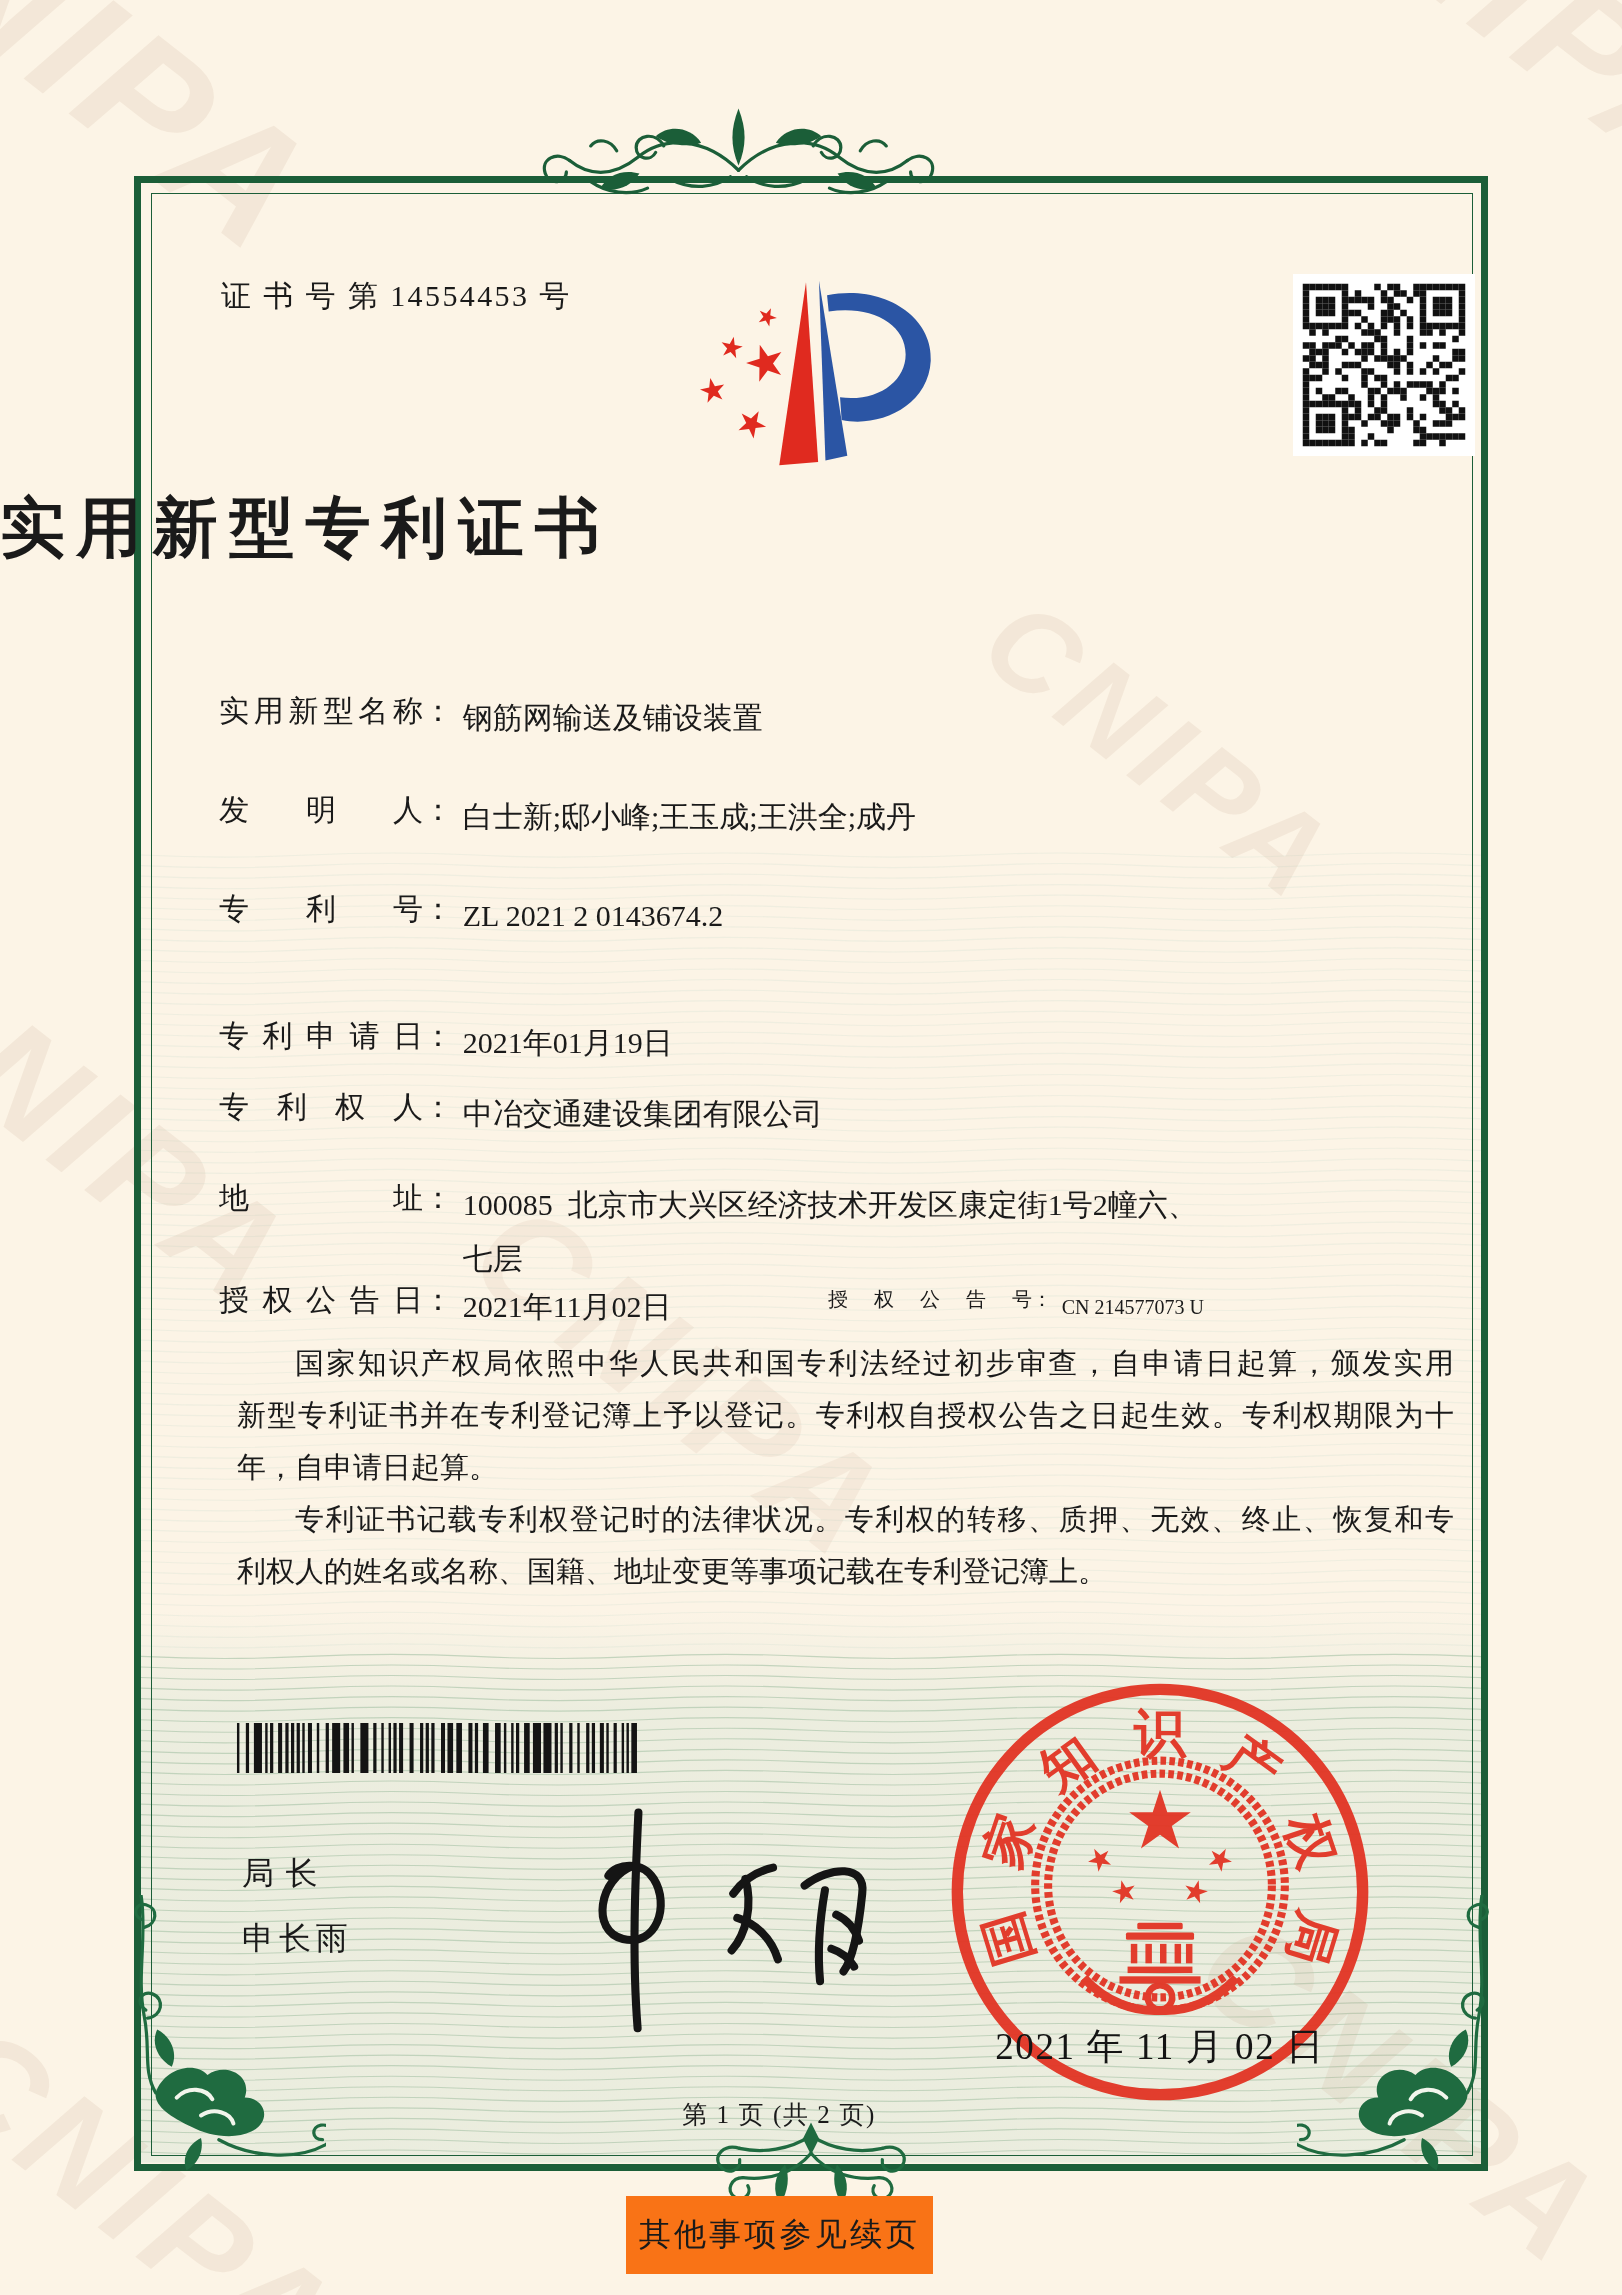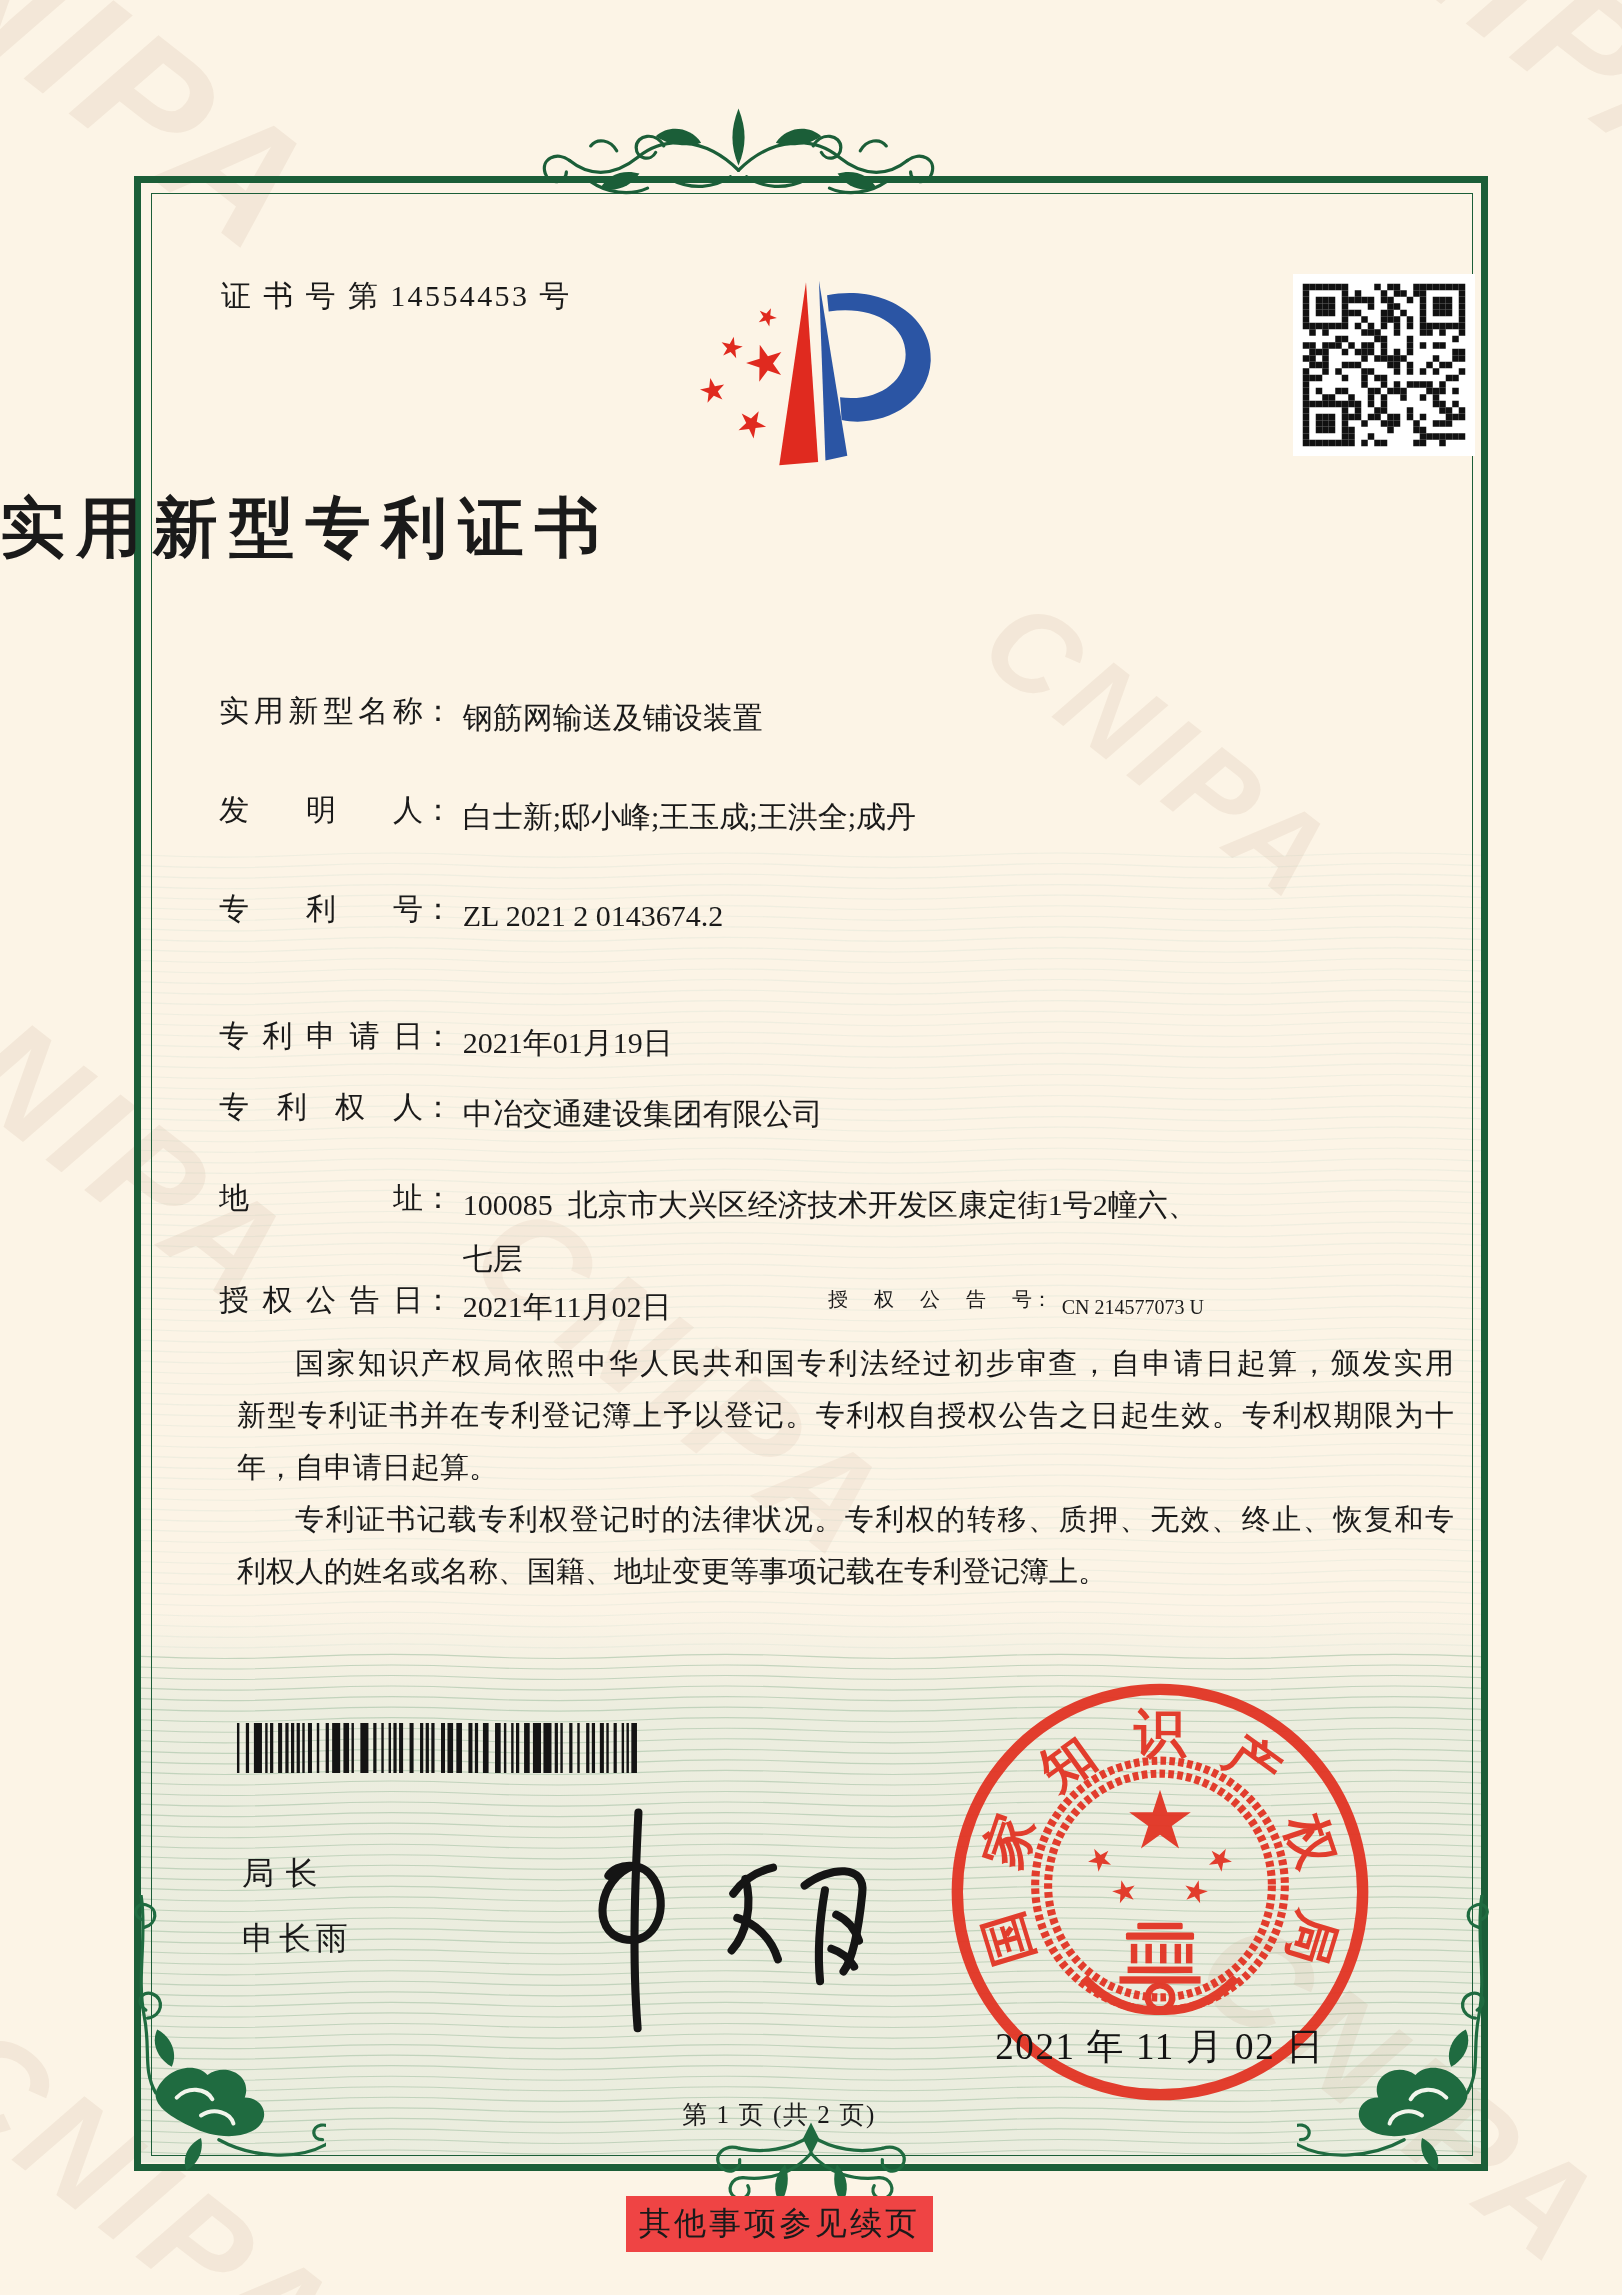--- a/index.html
+++ b/index.html
@@ -37,21 +37,21 @@
   
   .barcode{position:absolute;left:234px;top:1723px;z-index:5;}
   .sig-title{position:absolute;left:242px;top:1852px;font-size:32px;letter-spacing:11.4px;z-index:5;}
   .sig-name{position:absolute;left:242px;top:1917px;font-size:32px;letter-spacing:4.9px;z-index:5;}
   .signature{position:absolute;left:503px;top:1783px;z-index:6;}
   .seal{position:absolute;left:933px;top:1665px;z-index:6;}
   .seal-date{position:absolute;left:949px;top:2022px;width:422px;text-align:center;
       font-size:37px;letter-spacing:1.6px;z-index:7;color:#141414;}
   .pagenum{position:absolute;left:487px;top:2098px;width:584px;text-align:center;
       font-size:25px;letter-spacing:1.6px;z-index:5;}
-  .footer-box{position:absolute;left:626px;top:2196px;width:307px;height:56px;background:#ef4444;
+  .footer-box{position:absolute;left:626px;top:2196px;width:307px;height:78px;background:#f97316;
       z-index:9;display:flex;align-items:center;justify-content:center;
       font-size:32px;letter-spacing:3.2px;}
 </style>
 </head>
 <body>
 
 <div class="page">
 
   <div class="wm" style="left:-211px;top:-57px;font-size:170px;">CNIPA</div>
   <div class="wm" style="left:1241px;top:-105px;font-size:162px;">CNIPA</div>

